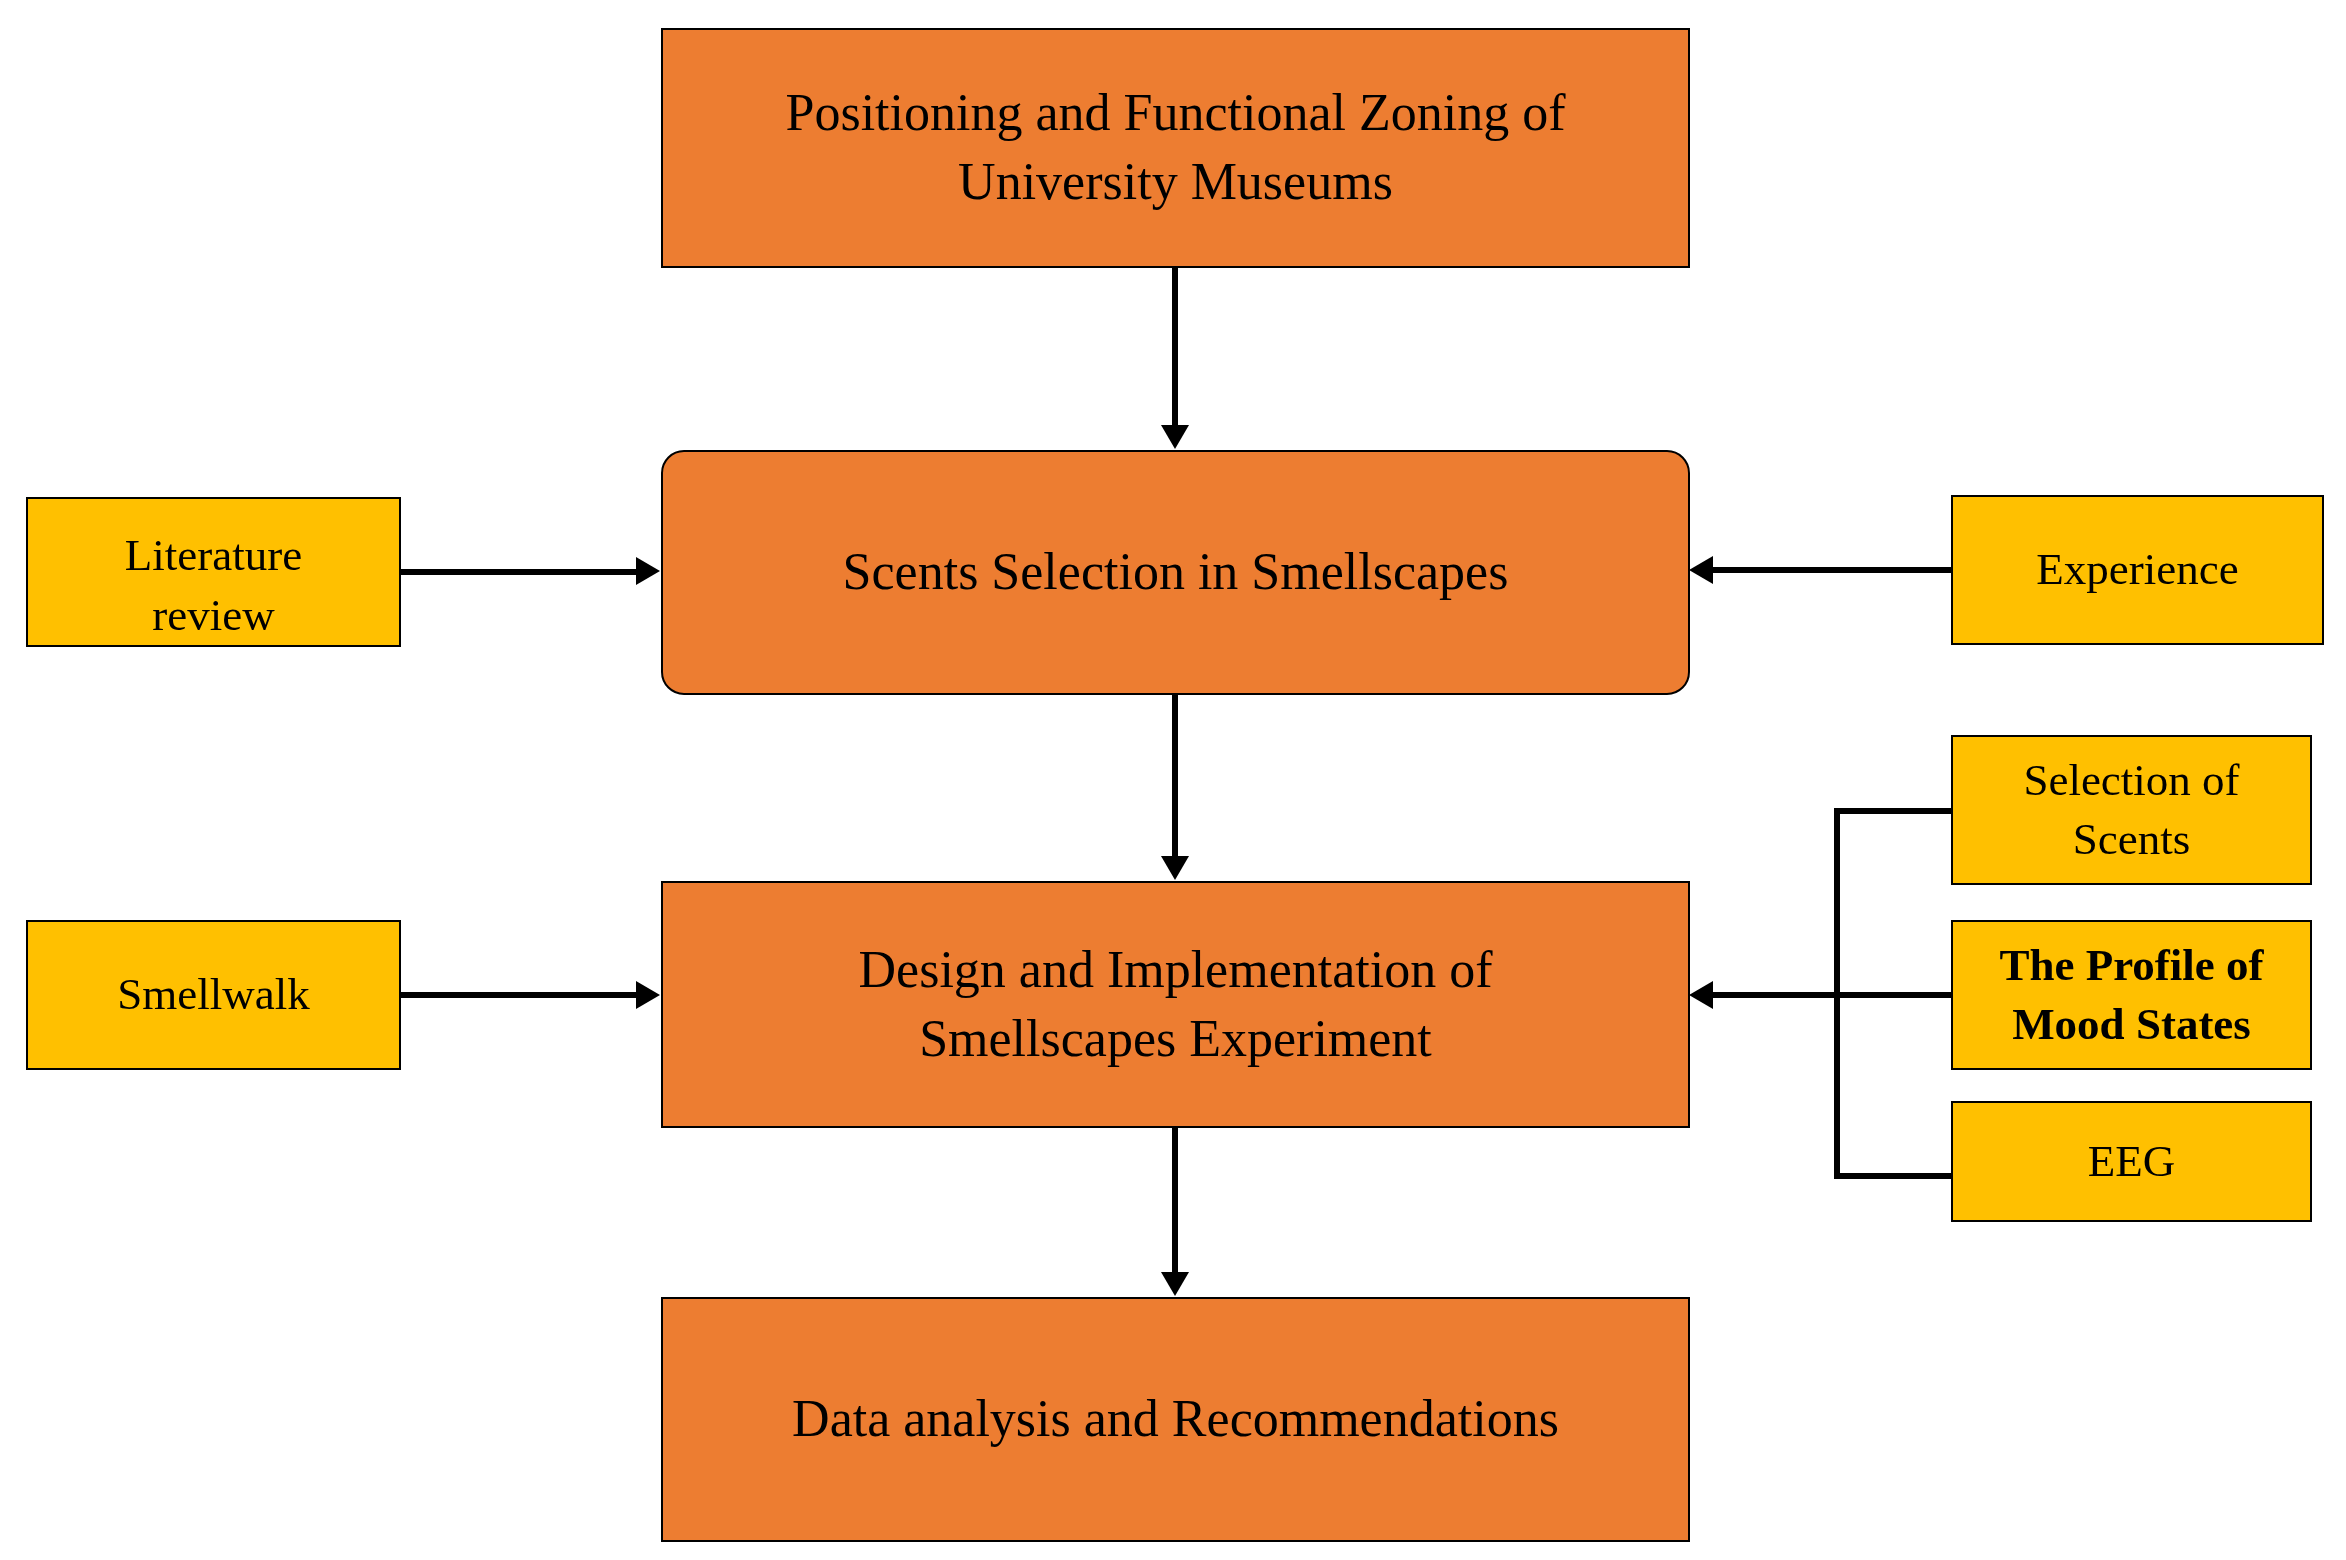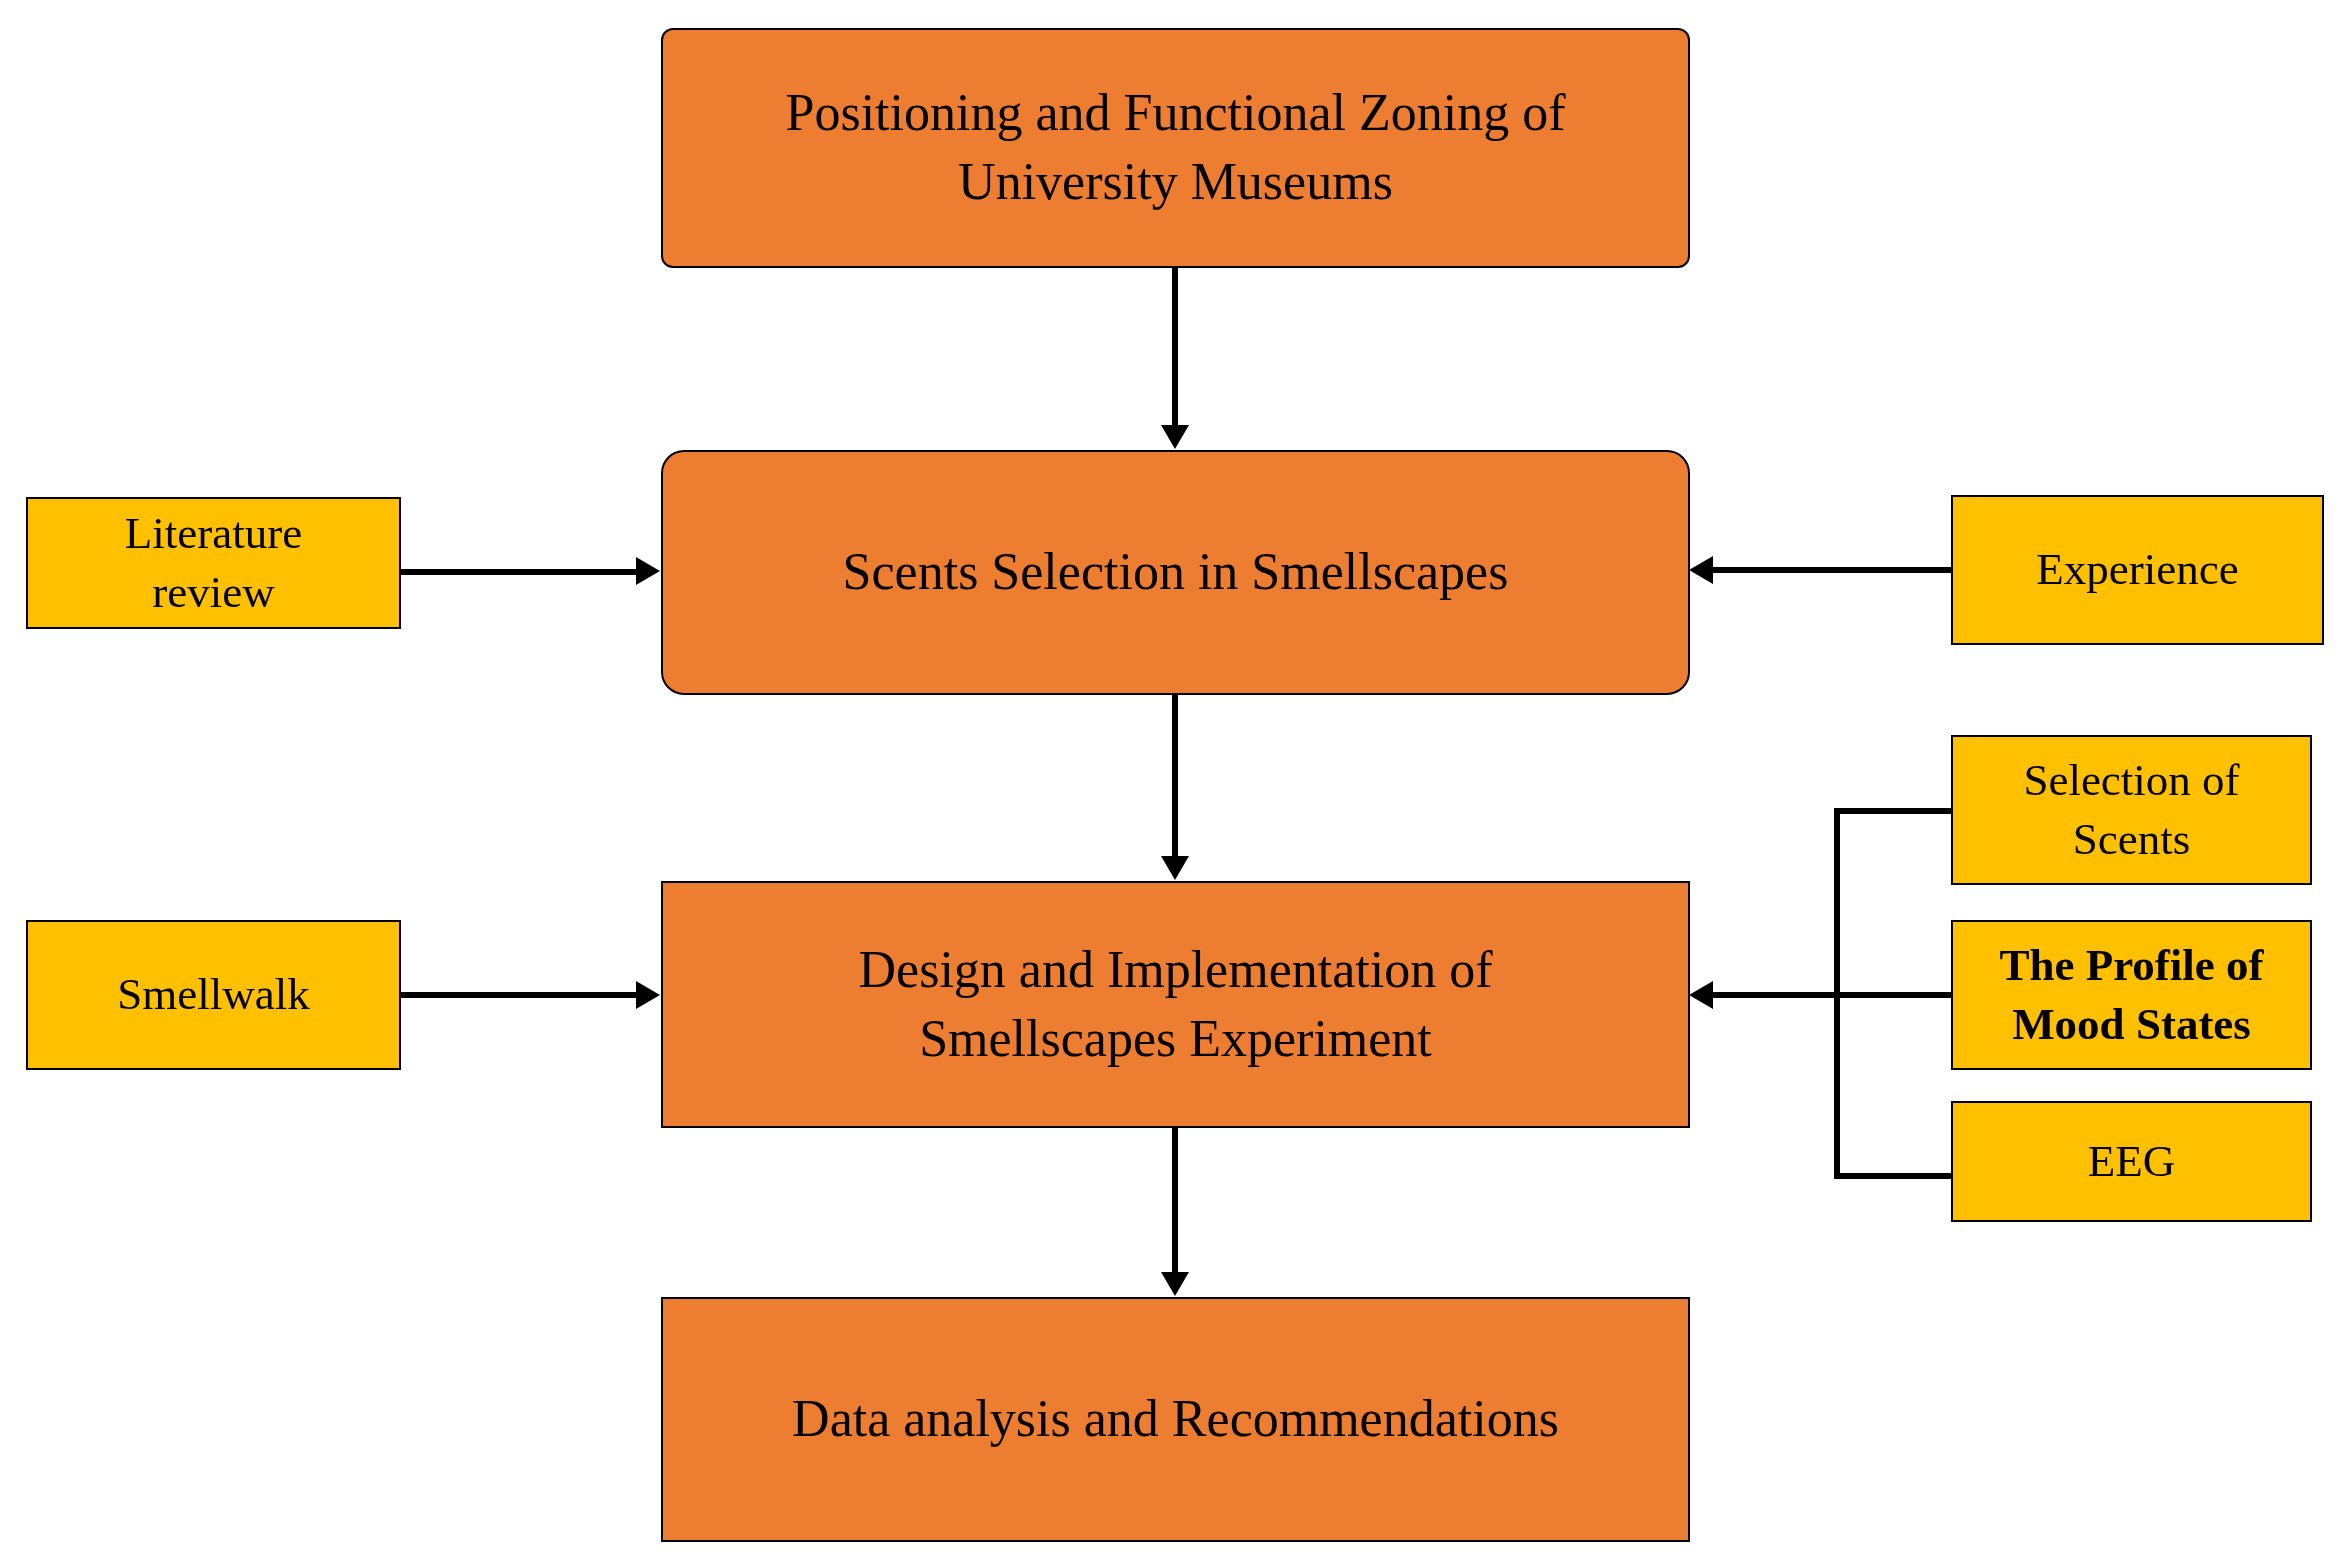--- a/index.html
+++ b/index.html
@@ -57,39 +57,39 @@
     border-top: 14px solid transparent;
     border-bottom: 14px solid transparent;
     border-right: 24px solid var(--arrow, #000000);
   }
 </style>
 </head>
 <body>
 
 <div id="canvas">
 
-  <div class="node process" style="left:661px; top:28px; width:1029px; height:240px;border-radius:12px;">
+  <div class="node process" style="left:661px; top:28px; width:1029px; height:240px;">
     <span>Positioning and Functional Zoning of
 University Museums</span>
   </div>
 
   <div class="node process" style="left:661px; top:450px; width:1029px; height:245px;border-radius:23px;">
     <span>Scents Selection in Smellscapes</span>
   </div>
 
   <div class="node process" style="left:661px; top:881px; width:1029px; height:247px;font-family:Liberation Serif, serif;">
     <span>Design and Implementation of
 Smellscapes Experiment</span>
   </div>
 
   <div class="node process" style="left:661px; top:1297px; width:1029px; height:245px;">
     <span>Data analysis and Recommendations</span>
   </div>
 
-  <div class="node support" style="left:26px; top:497px; width:375px; height:132px;">
+  <div class="node support" style="left:26px; top:497px; width:375px; height:150px;align-items:flex-end;">
     <span>Literature
 review</span>
   </div>
 
   <div class="node support" style="left:26px; top:920px; width:375px; height:150px;">
     <span>Smellwalk</span>
   </div>
 
   <div class="node support" style="left:1951px; top:495px; width:373px; height:150px;">
     <span>Experience</span>

